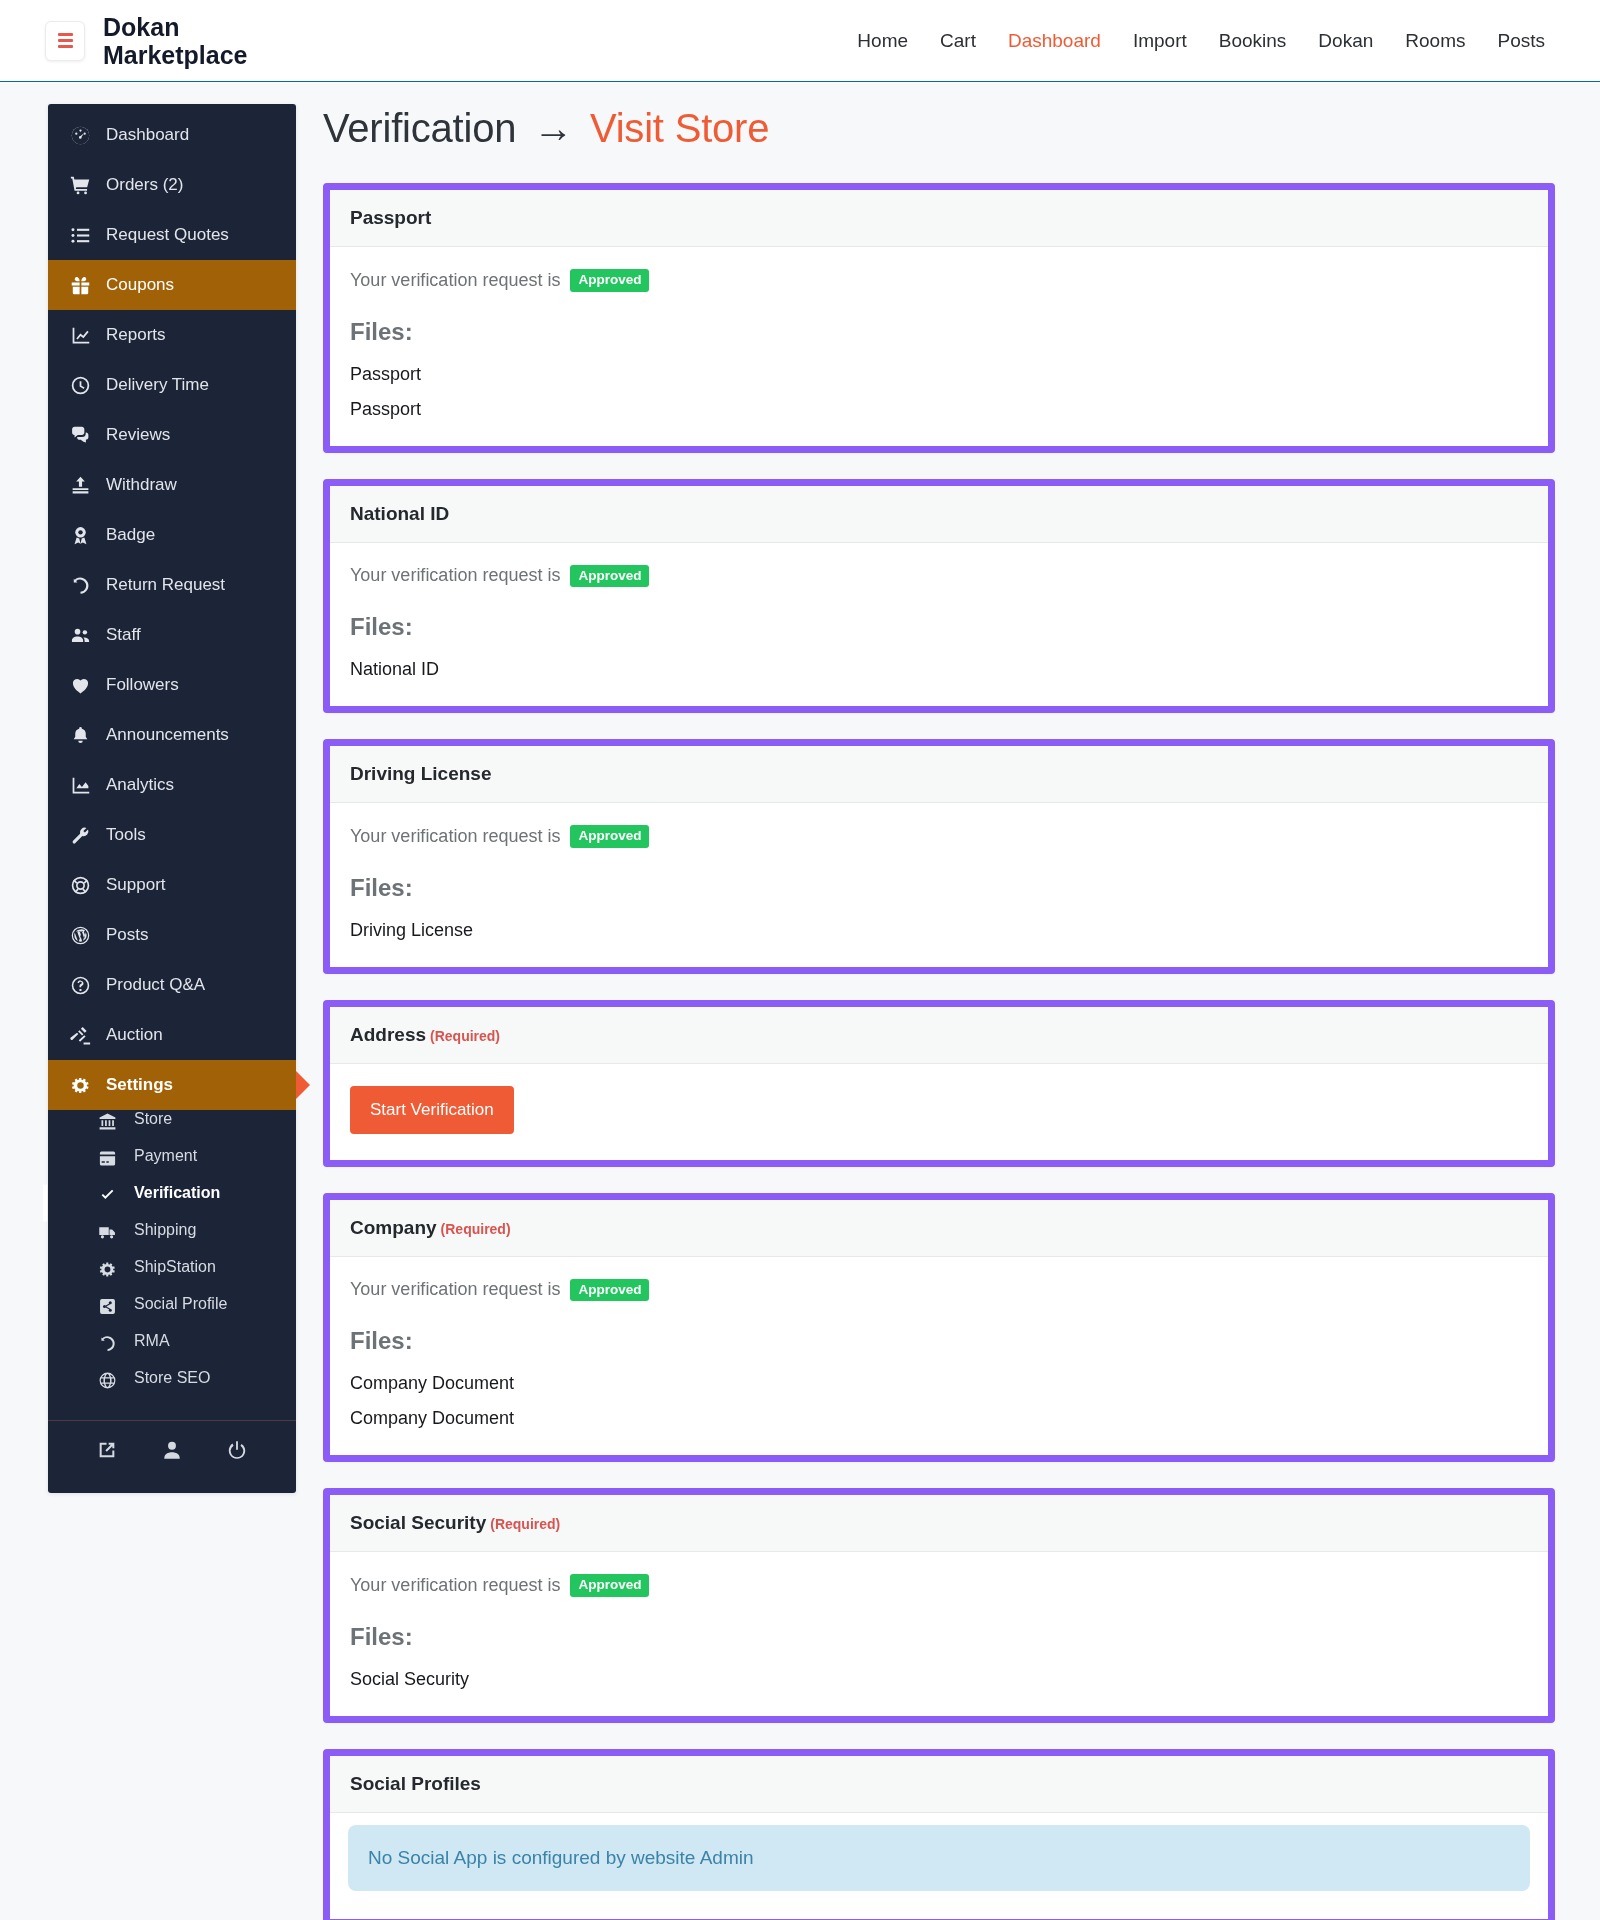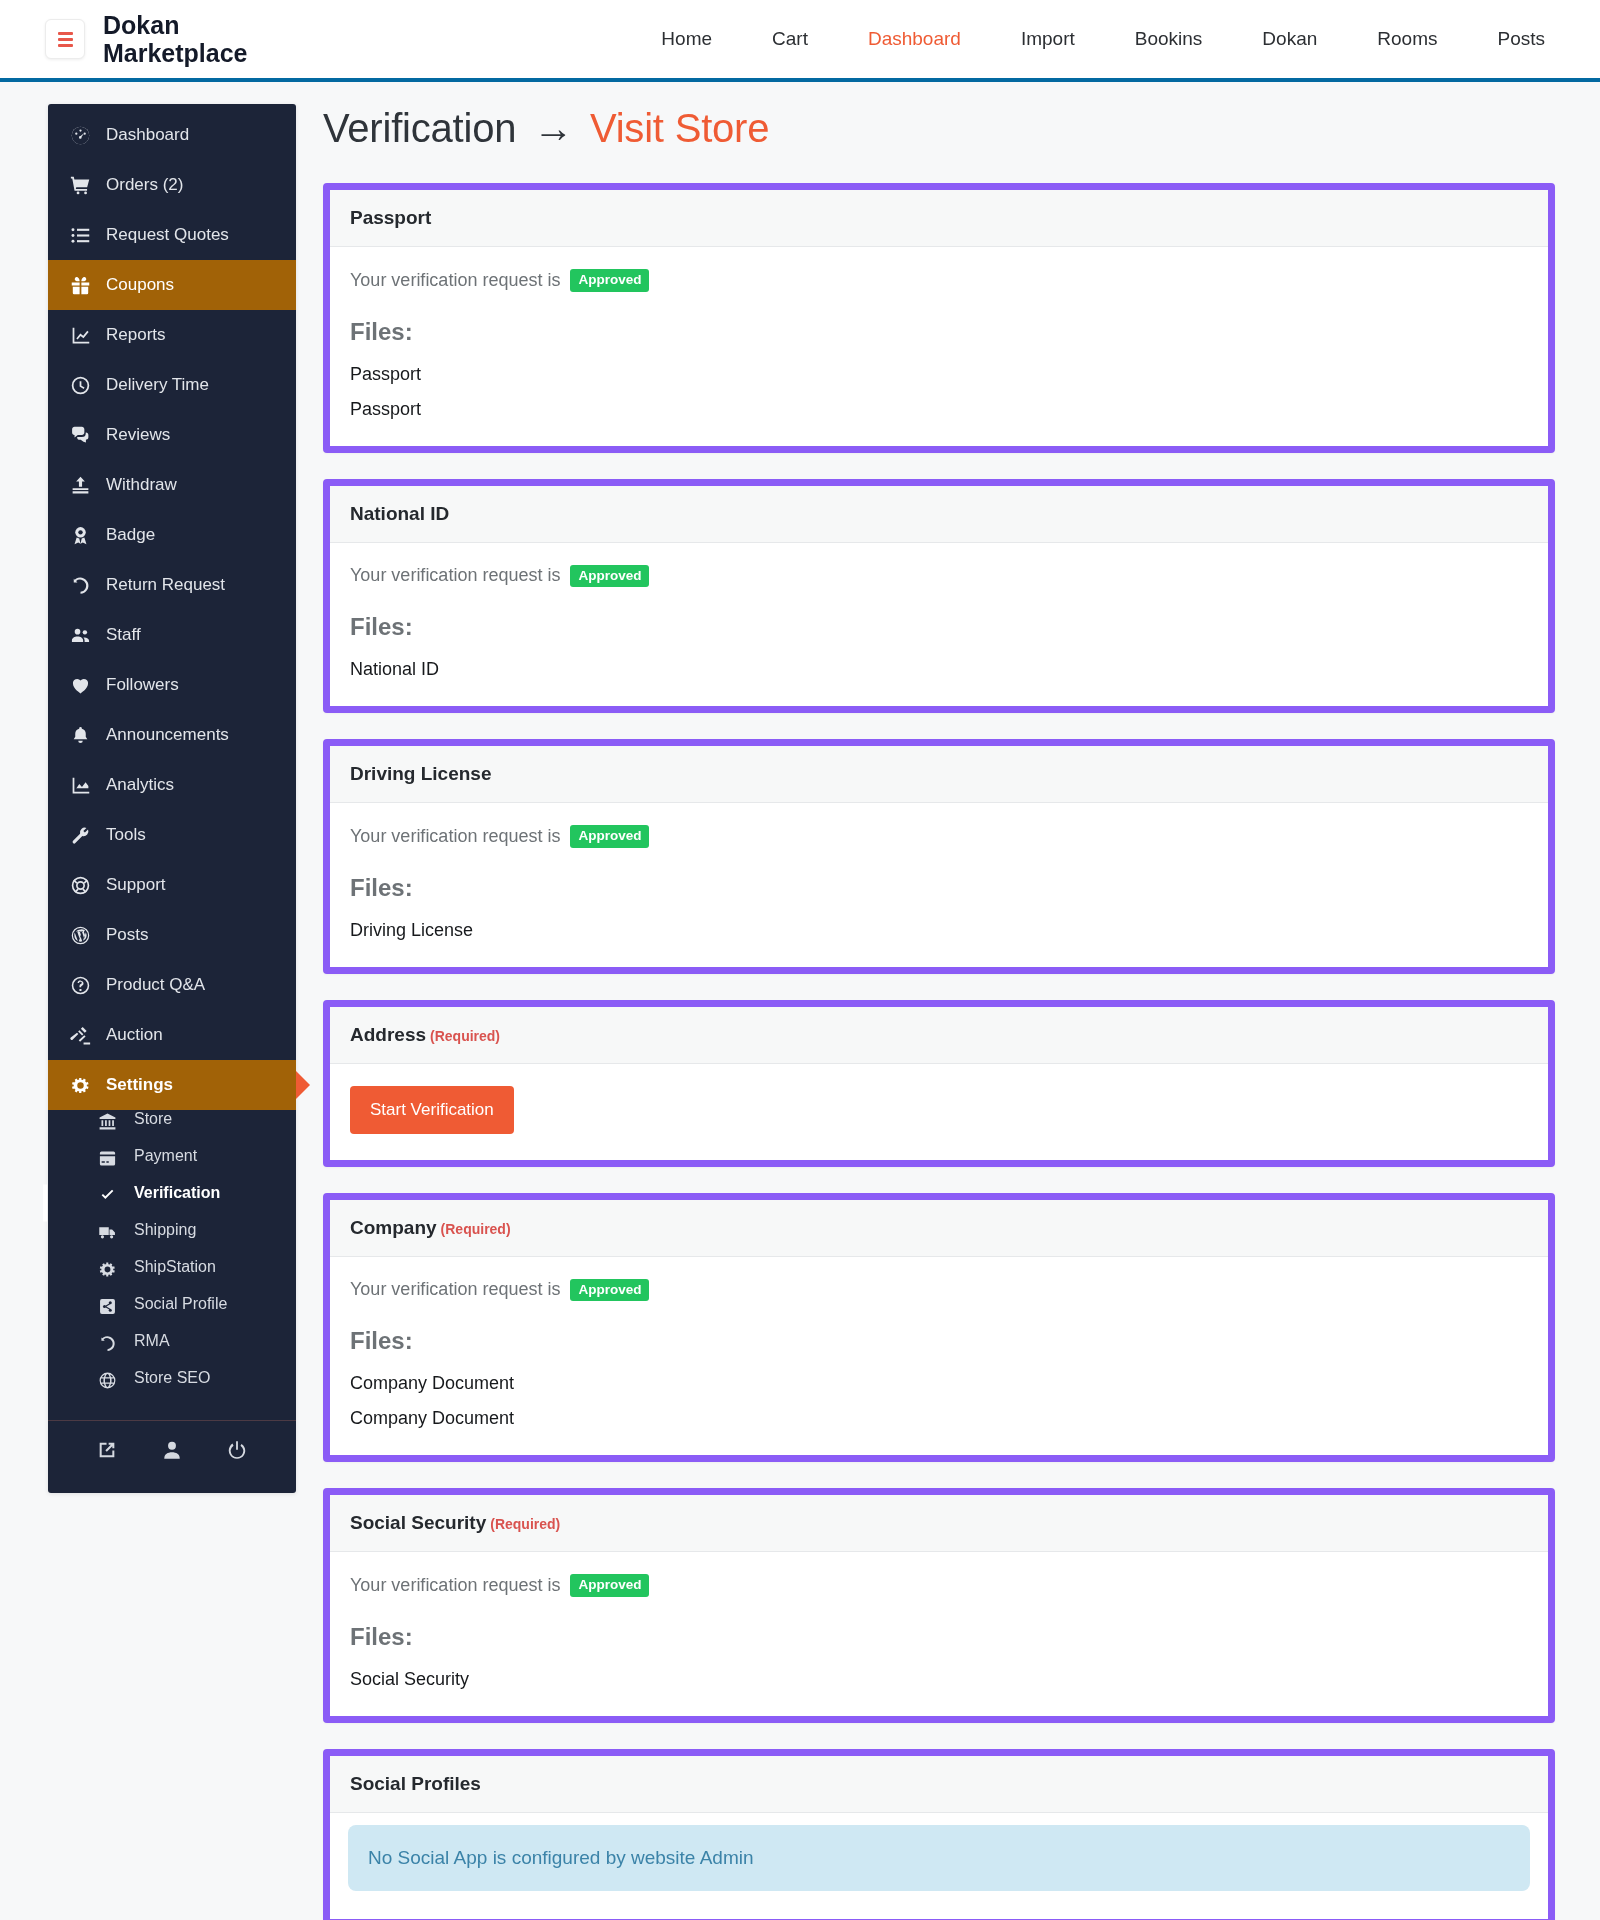--- a/index.html
+++ b/index.html
@@ -8,21 +8,21 @@
     height: 1920px;
     background: #f7f8f9;
     font-family: "Liberation Sans", sans-serif;
     -webkit-font-smoothing: antialiased;
   }
 
   
   .topbar {
     height: 82px;
     background: #ffffff;
-    border-bottom: 4px solid #0369a1;
+    border-bottom: 1px solid #0369a1;
     display: flex;
     align-items: center;
     padding: 0 45px 0 45px;
     position: relative;
   }
   .brand { display: flex; align-items: center; gap: 18px; }
   .ham-btn {
     width: 40px; height: 40px;
     background: #ffffff;
     border: 1px solid #ececec;
@@ -39,21 +39,21 @@
     font-size: 25px;
     font-weight: bold;
     line-height: 1.12;
     color: #141a29;
     max-width: 180px;
   }
   .mainnav {
     margin-left: auto;
     display: flex;
     align-items: center;
-    gap: 60px;
+    gap: 32px;
     padding-right: 10px;
   }
   .mainnav a {
     font-size: 19px;
     color: #2c2f33;
     text-decoration: none;
     white-space: nowrap;
   }
   .mainnav a.active { color: #ef5b34; }
 

